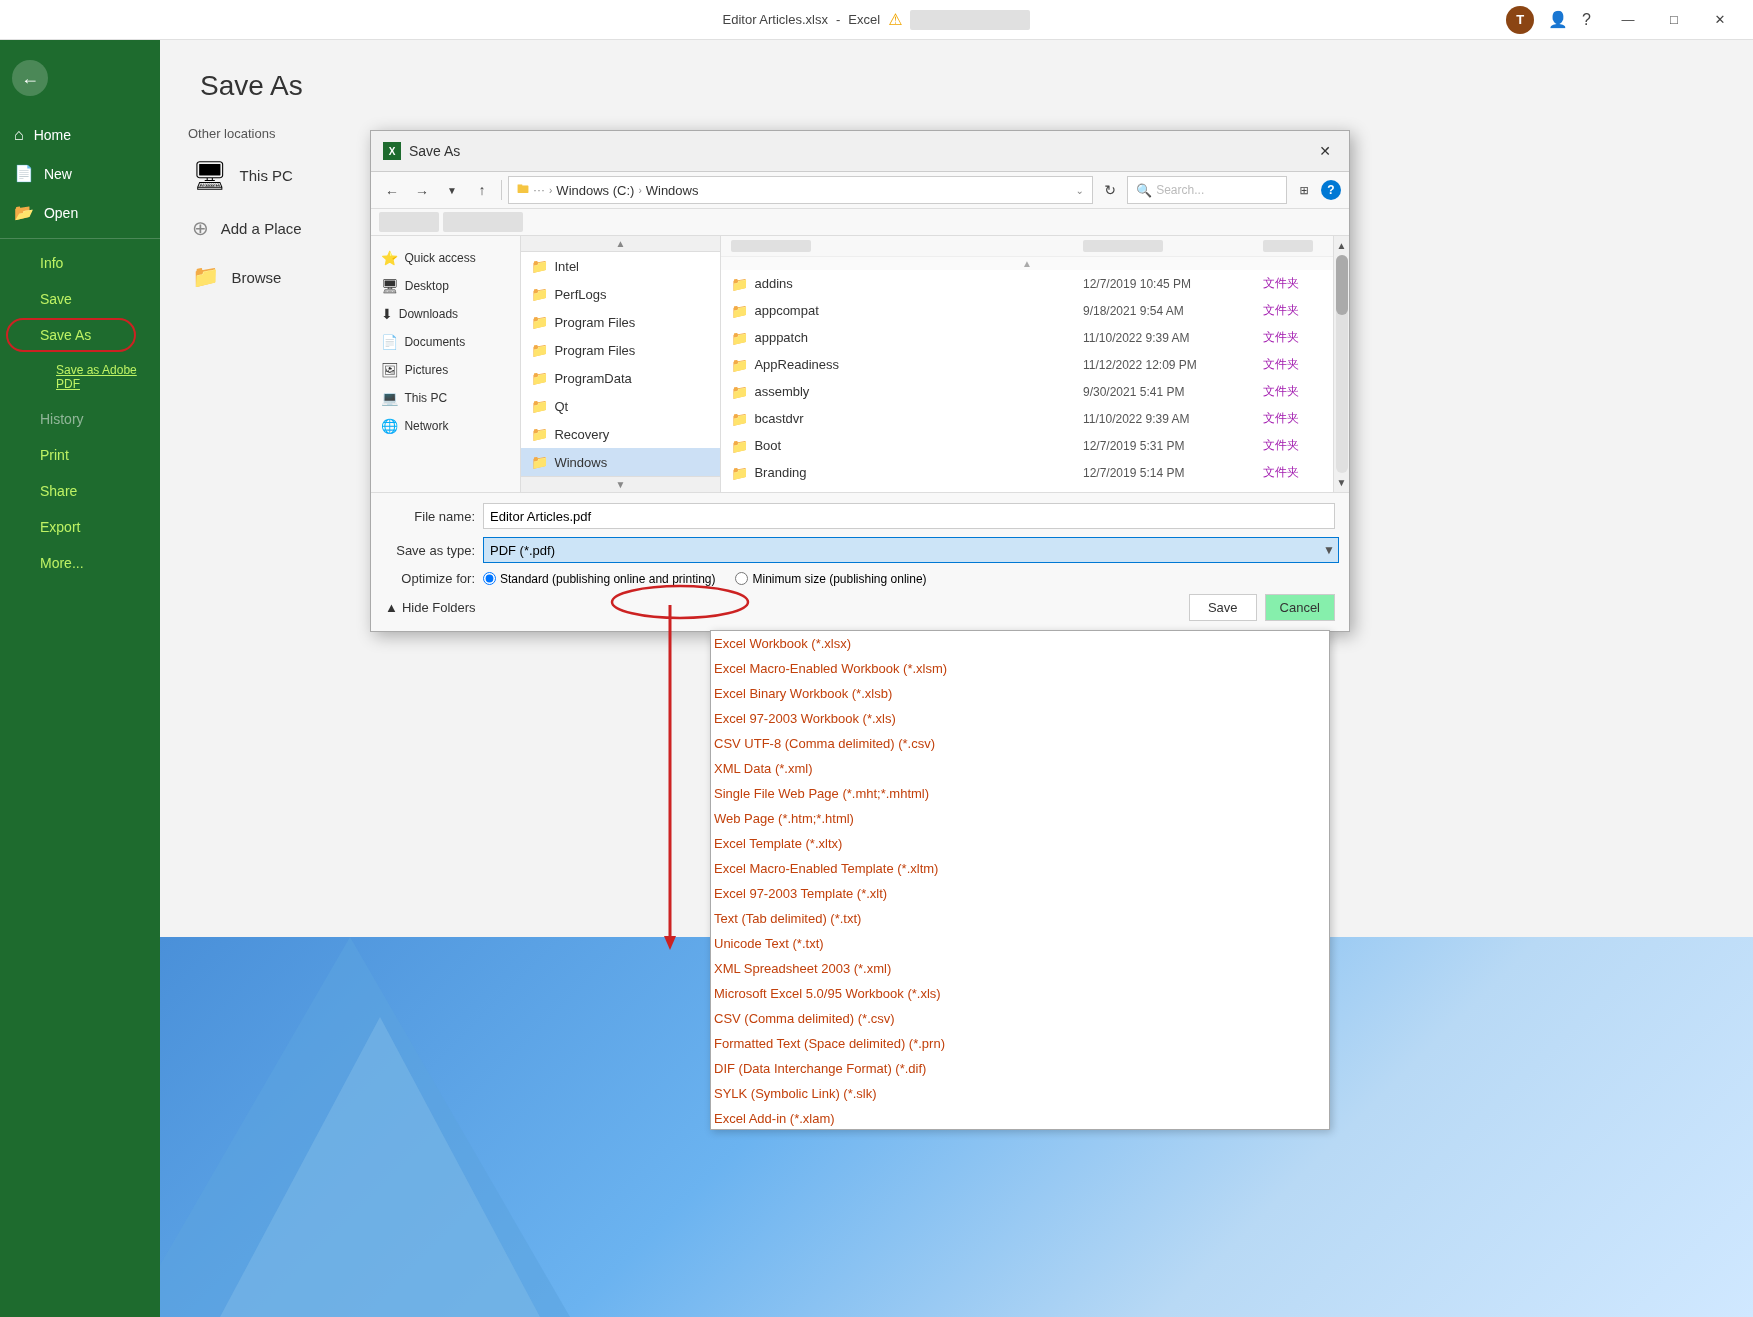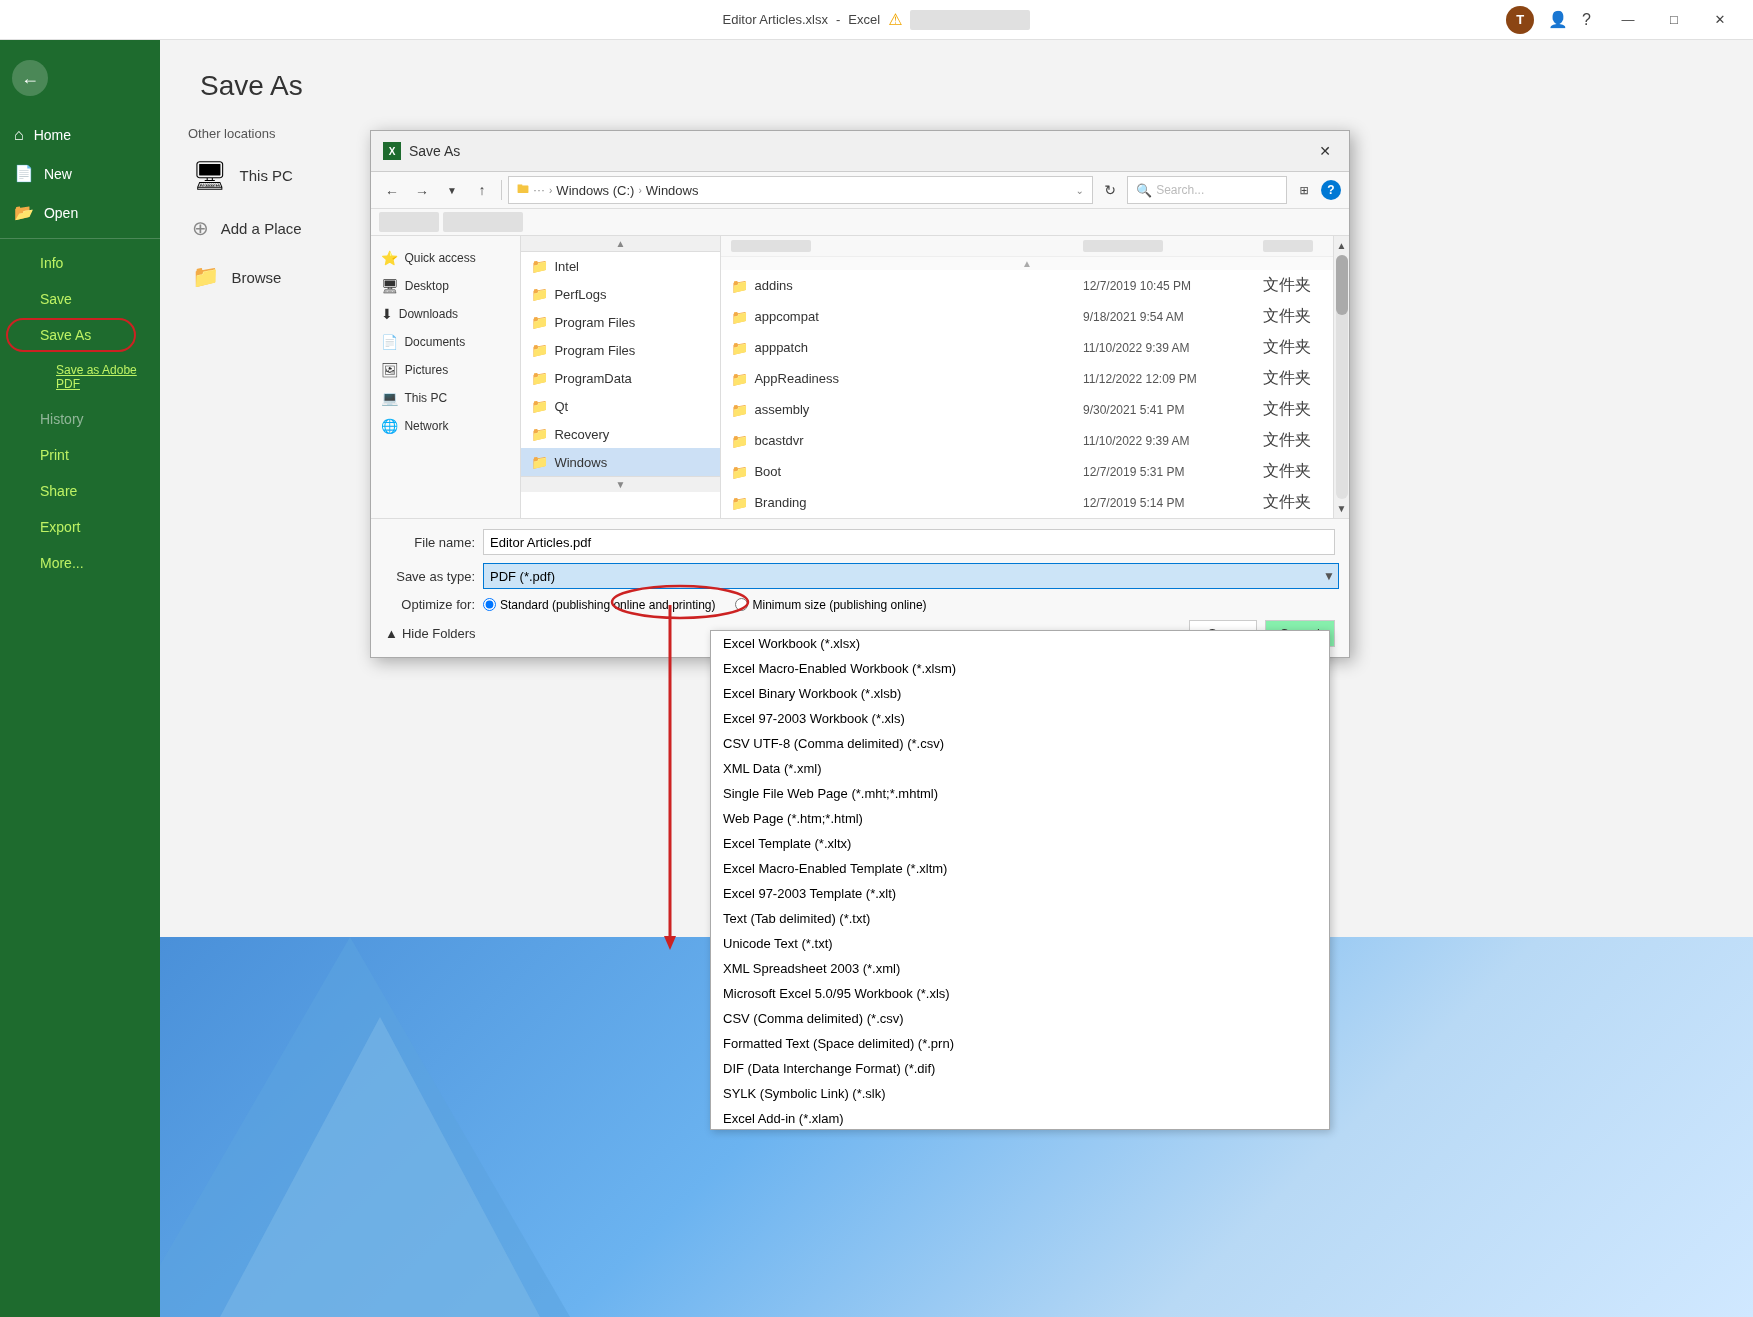--- a/index.html
+++ b/index.html
@@ -255,21 +255,21 @@
     .fh-name { flex: 1; }
     .fh-date { width: 180px; }
     .fh-type { width: 60px; }
     .file-row {
       display: flex; align-items: center;
       padding: 5px 10px;
       font-size: 13px; color: #333; cursor: pointer;
     }
     .file-row .fn { flex: 1; display: flex; align-items: center; gap: 6px; }
     .file-row .fd { width: 180px; font-size: 12px; color: #555; margin-left: 36px; }
-    .file-row .ft { width: 60px; font-size: 16px; color: #404040; }
+    .file-row .ft { width: 60px; font-size: 12px; color: #a21caf; }
     .file-folder-icon { color: #f5c542; font-size: 14px; }
 
     
     .dialog-scrollbar {
       width: 16px;
       background: #f0f0f0;
       border-left: 1px solid #ddd;
       display: flex; flex-direction: column; align-items: center; padding: 2px 0;
     }
     .dsb-btn { font-size: 10px; cursor: pointer; color: #555; padding: 2px; }
@@ -318,21 +318,21 @@
       top: 590px; left: 550px;
       width: 620px;
       background: #fff;
       border: 1px solid #aaa;
       box-shadow: 2px 2px 8px rgba(0,0,0,0.2);
       z-index: 200;
       max-height: 500px;
       overflow-y: auto;
     }
     .ft-item {
-      padding: 5px 12px; font-size: 13px; color: #000000; cursor: pointer;
+      padding: 5px 3px; font-size: 13px; color: #c2410c; cursor: pointer;
     }
 
     
     .arrow-svg {
       position: absolute;
       top: 0; left: 0;
       width: 100%; height: 100%;
       pointer-events: none;
       z-index: 300;
     }

